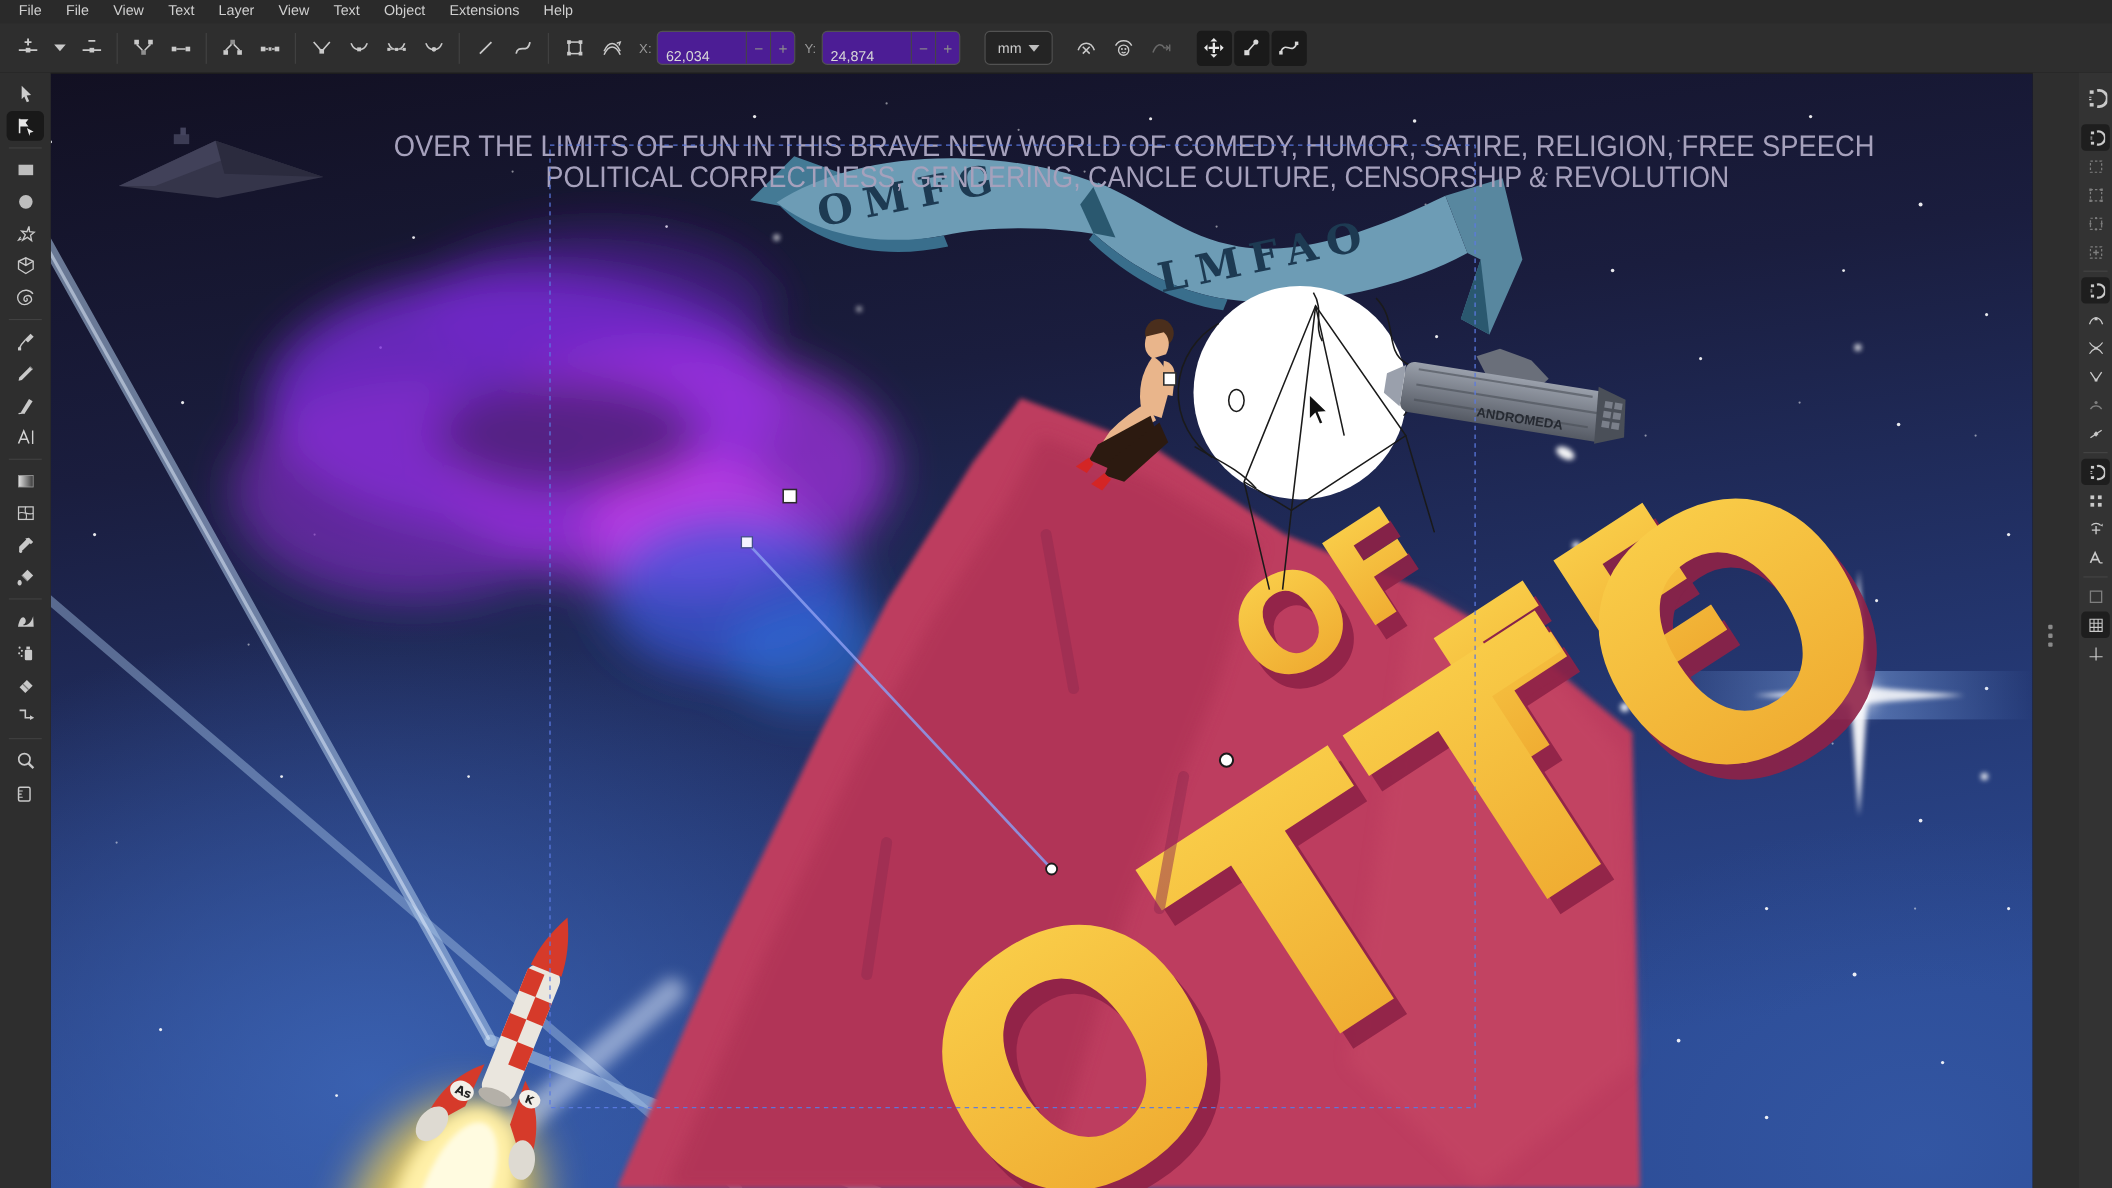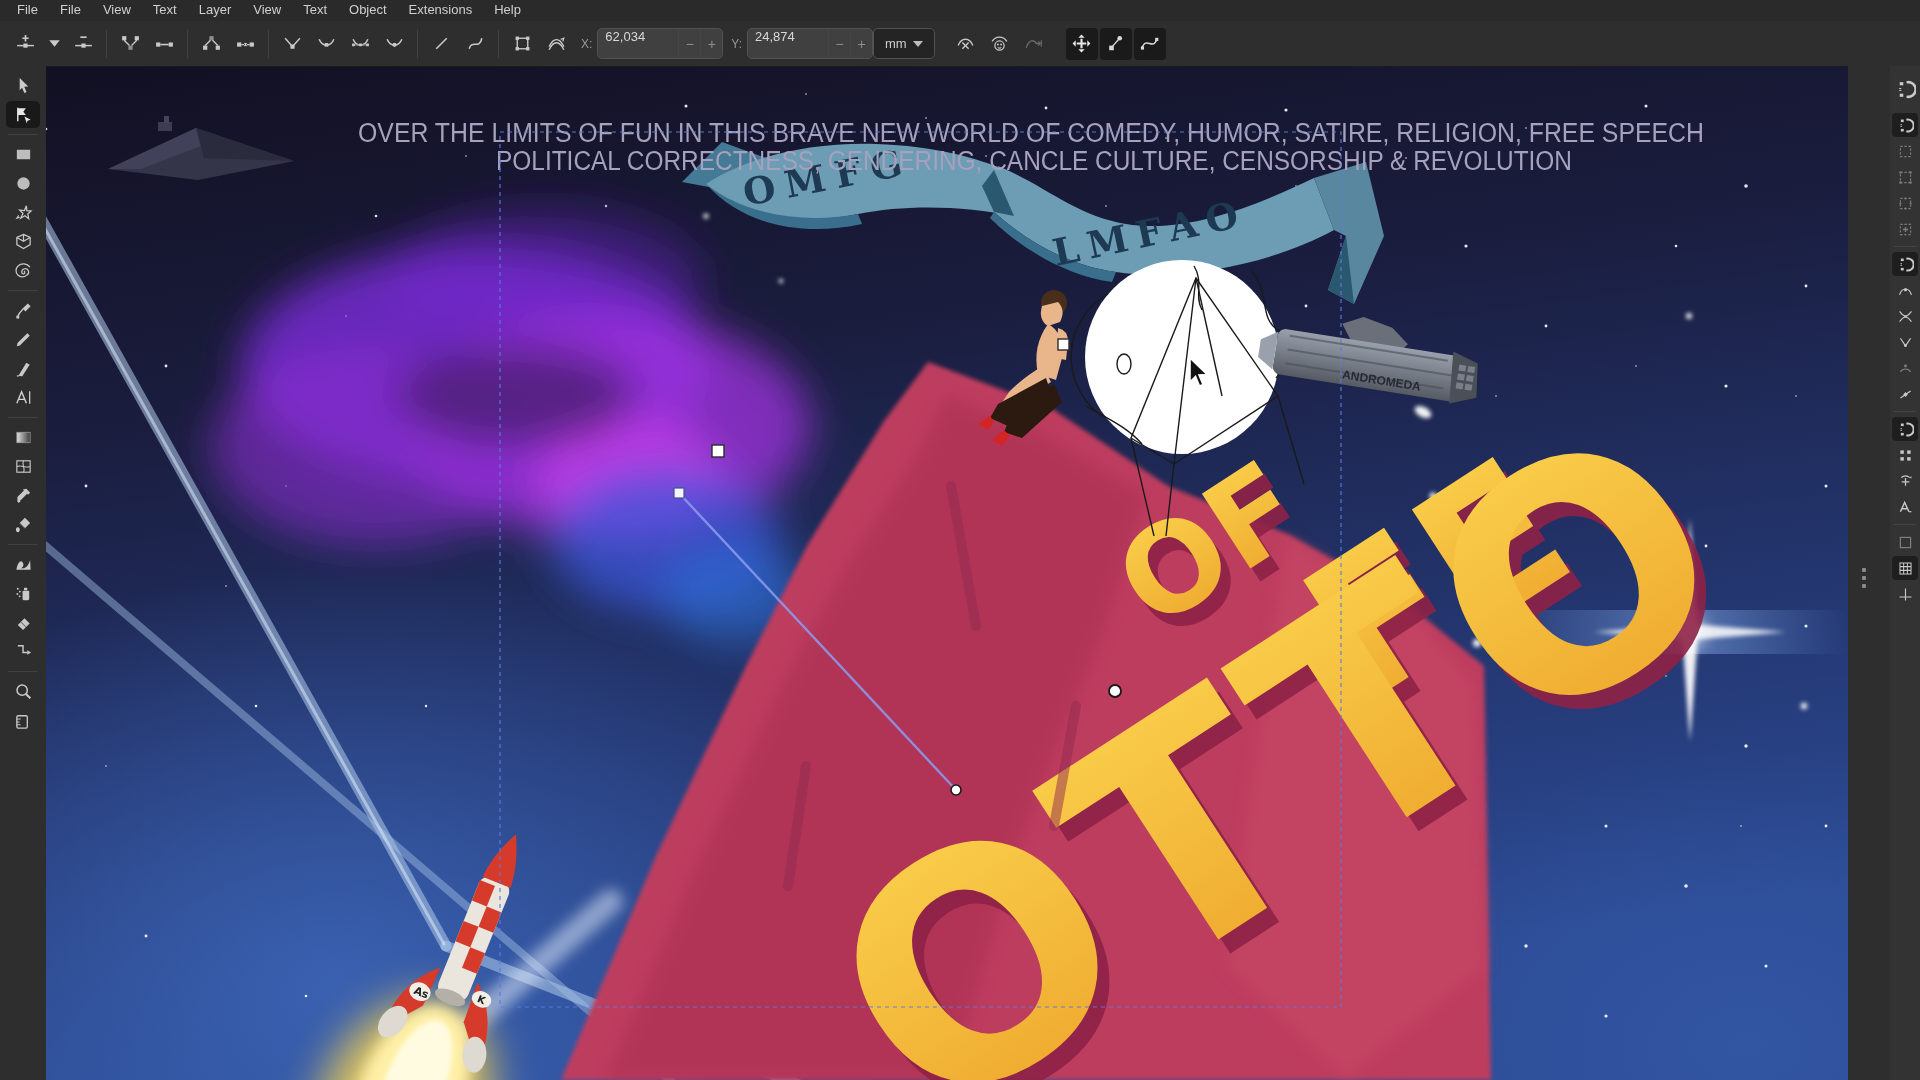--- a/index.html
+++ b/index.html
@@ -12,27 +12,27 @@
   
   .toolbar{position:absolute;left:0;top:21px;right:0;height:45px;background:#2e2e2e;
            border-bottom:1px solid #1b1b1b;display:flex;align-items:center;padding:0 8px;z-index:8}
   .tb{width:32px;height:32px;margin:0 1px;display:flex;align-items:center;justify-content:center;border-radius:4px}
   .tb svg{width:21px;height:21px}
   .tb.narrow{width:22px}
   .tb.on{background:#1a1a1a}
   .tb.dis{opacity:.38}
   .sep{width:1px;height:28px;background:#434343;margin:0 6px}
   .coordlbl{font-size:12px;color:#989898;margin:0 5px 0 8px}
-  .spin{display:flex;align-items:flex-start;background:#404040;border:1px solid #525252;border-radius:5px;height:29px;overflow:hidden}
+  .spin{display:flex;align-items:flex-end;background:#4c1d95;border:1px solid #525252;border-radius:5px;height:29px;overflow:hidden}
   .spin input{width:66px;background:transparent;border:none;outline:none;color:#d8d8d8;
               font-size:13px;padding:0 7px;font-family:"Liberation Sans",sans-serif}
   .sbtn{width:21px;height:100%;display:flex;align-items:center;justify-content:center;color:#8d8d8d;
         border-left:1px solid #454545;font-size:14px;cursor:default}
   .unitbox{display:flex;align-items:center;gap:6px;background:#242424;border:1px solid #525252;border-radius:5px;
-           height:29px;padding:0 11px;font-size:13px;color:#cccccc;margin-left:0}
+           height:29px;padding:0 11px;font-size:13px;color:#cccccc;margin-left:22px}
   .caret-dn{width:0;height:0;border-left:5px solid transparent;border-right:5px solid transparent;border-top:6px solid #bdbdbd}
   
   .toolbox{position:absolute;left:0;top:66px;bottom:0;width:46px;background:#2e2e2e;
            display:flex;flex-direction:column;align-items:center;padding-top:5px;z-index:8}
   .tool{width:34px;height:27px;display:flex;align-items:center;justify-content:center;border-radius:5px;margin:1px 0}
   .tool svg{width:19px;height:19px}
   .tool.active{background:#191919}
   .tgsep{width:30px;height:1px;background:#414141;margin:5px 0}
   
   .dockstrip{position:absolute;right:30px;top:66px;bottom:0;width:42px;background:#2e2e2e;z-index:8}

